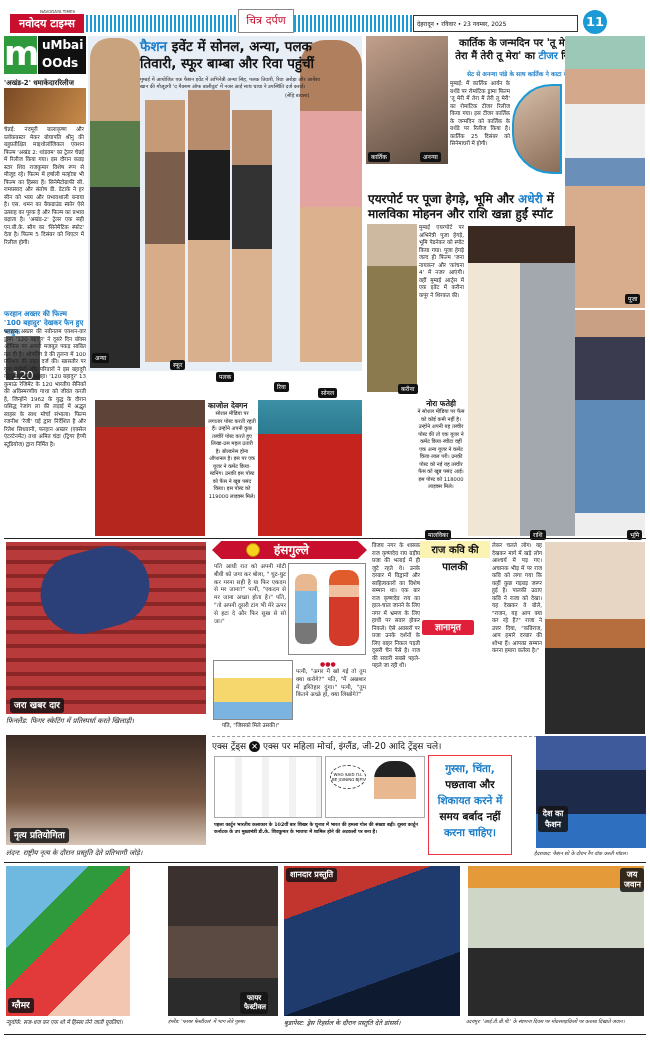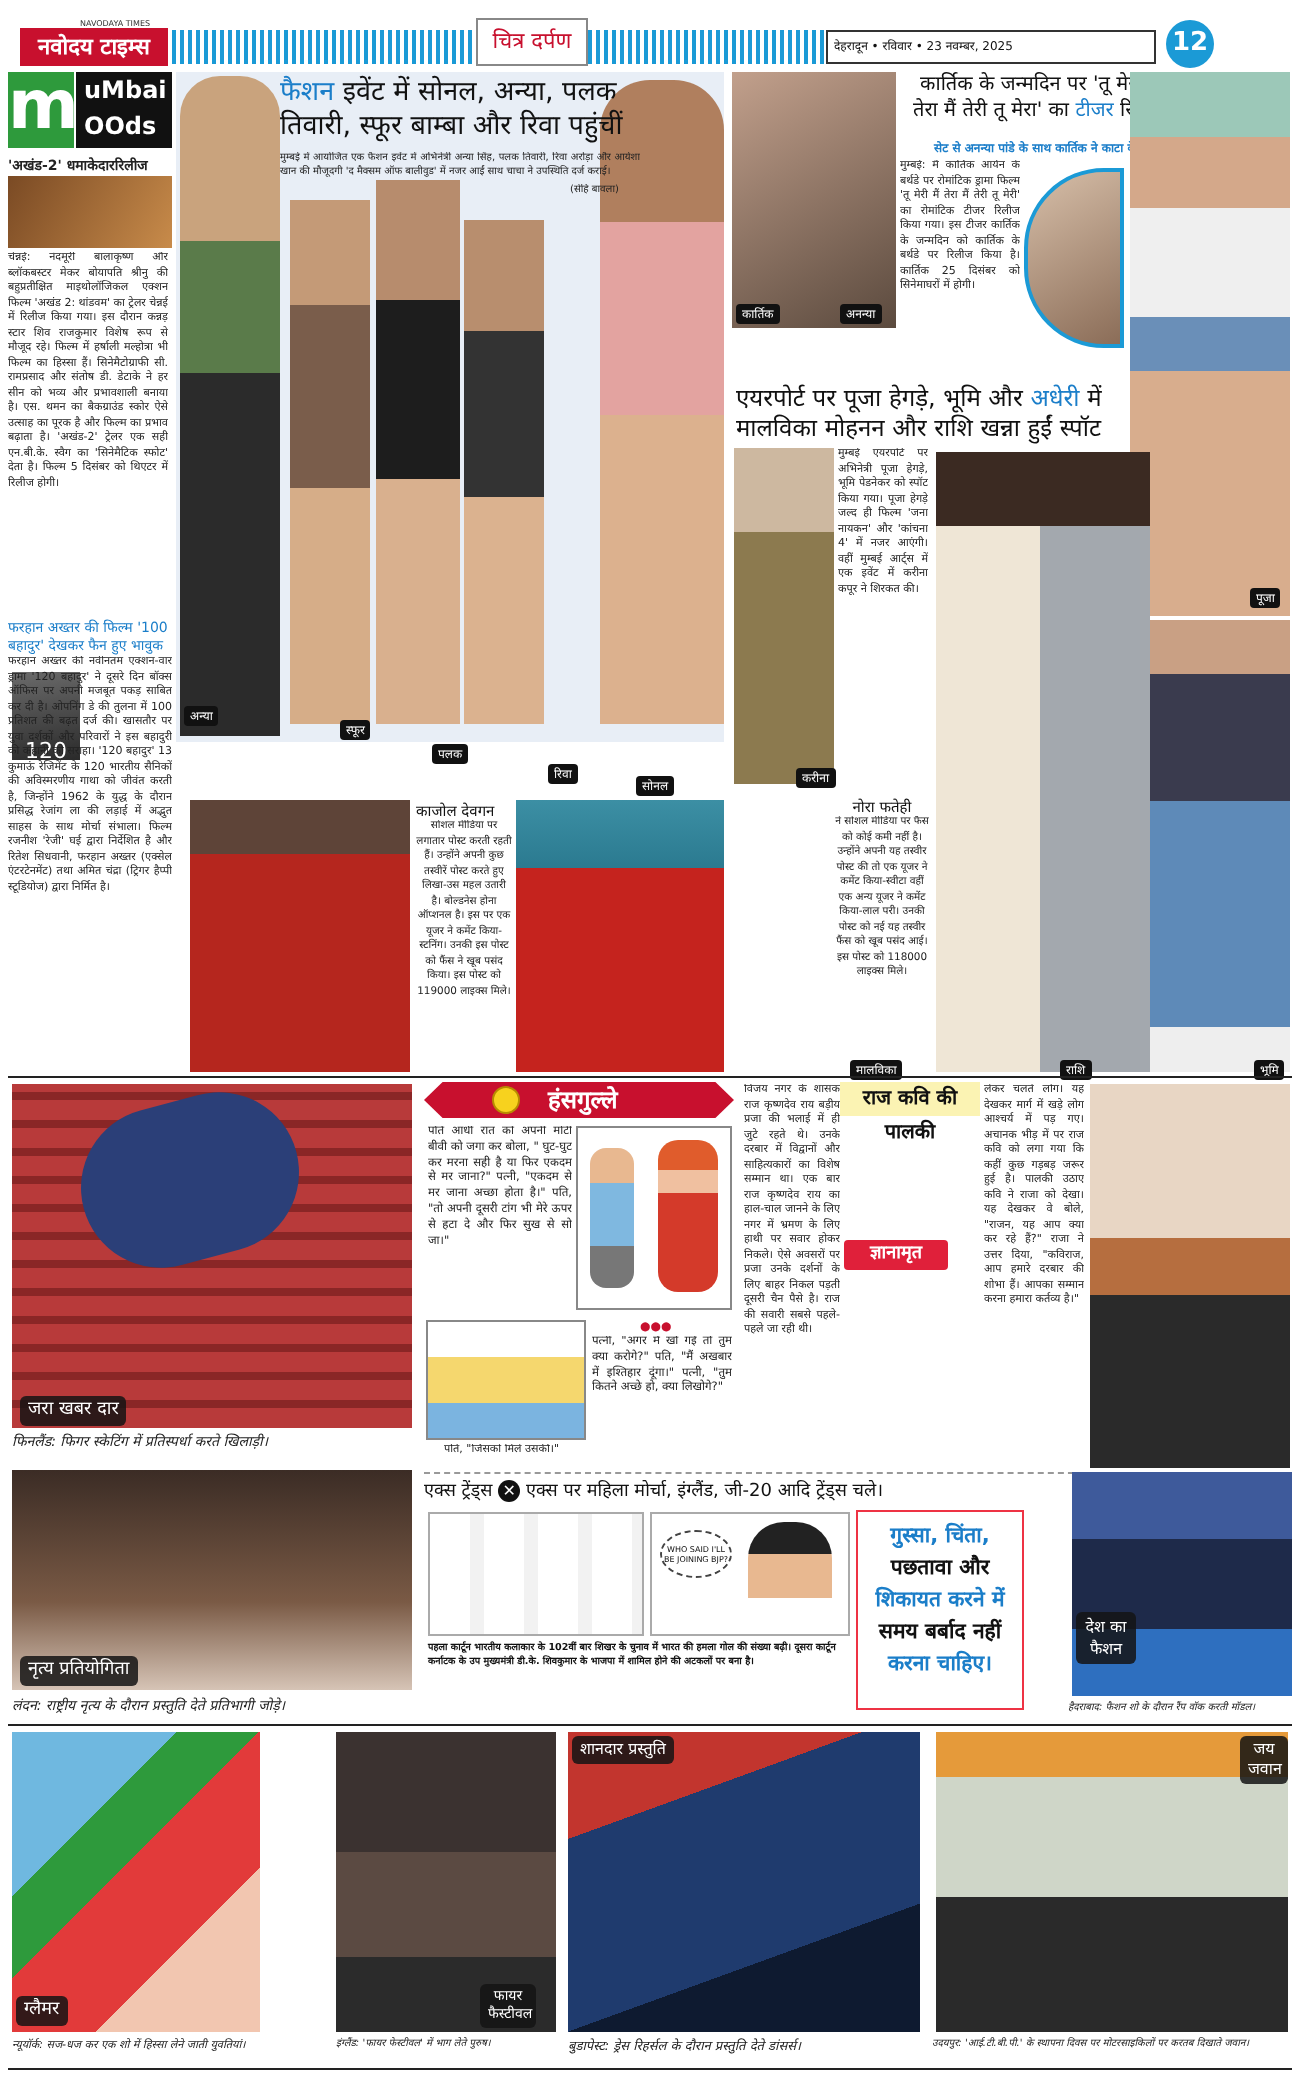--- a/index.html
+++ b/index.html
@@ -7,37 +7,37 @@
 .abs{position:absolute}
 .brand{left:10px;top:14px;width:74px;height:19px;background:#c8102e;color:#fff;font-weight:bold;font-size:11px;line-height:19px;text-align:center}
 .brand-small{left:40px;top:9px;font-size:4px;color:#333}
 .stripes{left:86px;top:15px;width:328px;height:17px;background:repeating-linear-gradient(90deg,#1b9ad6 0 2px,#fff 2px 4px)}
 .section-tab{left:238px;top:9px;width:56px;height:24px;border:1px solid #888;background:#fff;color:#c8102e;font-weight:normal;font-size:11px;text-align:center;line-height:22px}
 .dateline{left:413px;top:15px;width:165px;height:17px;border:1px solid #333;background:#fff;font-size:6px;line-height:15px;padding-left:3px}
 .pagenum{left:583px;top:10px;width:24px;height:24px;border-radius:50%;background:#1b9ad6;color:#fff;font-size:13px;font-weight:bold;text-align:center;line-height:24px}
 .photo{background:linear-gradient(160deg,#b8a48c,#6c5a4a)}
 .cap-tag{background:#111;color:#fff;font-size:6px;padding:1px 3px;border-radius:2px}
 .col-text{font-size:5.5px;line-height:7.5px;color:#222;overflow:hidden;text-align:justify}
-.headline{font-weight:normal;color:#111}
+.headline{font-weight:bold;color:#111}
 .blue{color:#1b7ec9}
 .caption{font-size:7px;font-style:italic;color:#222}
-.overlay-label{background:rgba(20,20,20,.85);color:#fff;font-weight:normal;border-radius:3px;padding:2px 4px;font-size:9px;line-height:11px;text-align:center}
+.overlay-label{background:rgba(20,20,20,.85);color:#fff;font-weight:bold;border-radius:3px;padding:2px 4px;font-size:9px;line-height:11px;text-align:center}
 .rule{background:#222;height:1px}
 </style>
 </head>
 <body>
 
 <div class="abs brand-small">NAVODAYA TIMES</div>
 <div class="abs brand">नवोदय टाइम्स</div>
 <div class="abs stripes"></div>
 <div class="abs" style="left:294px;top:15px;width:120px;height:17px;background:#fff"></div>
 <div class="abs stripes" style="left:294px;width:118px"></div>
 <div class="abs section-tab">चित्र दर्पण</div>
 <div class="abs dateline">देहरादून • रविवार • 23 नवम्बर, 2025</div>
-<div class="abs pagenum">12</div>
+<div class="abs pagenum">11</div>
 
 <div class="abs" style="left:4px;top:36px;width:33px;height:38px;background:#2e9a3c;color:#fff;font-size:34px;font-weight:bold;line-height:34px;text-align:center">m</div>
 <div class="abs" style="left:38px;top:36px;width:48px;height:38px;background:#111;color:#fff;font-size:12px;font-weight:bold;line-height:18px;padding-left:4px">
   <div>uMbai</div>
   <div>OOds</div>
 </div>
 <div class="abs" style="left:4px;top:78px;width:82px;font-size:7px;font-weight:bold;color:#222">'अखंड-2' धमाकेदाररिलीज</div>
 <div class="abs photo" style="left:4px;top:88px;width:82px;height:36px;background:linear-gradient(120deg,#7a4a24,#c88b4a)"></div>
 <div class="abs col-text" style="left:4px;top:126px;width:80px;height:182px">चेन्नई: नंदमूरी बालाकृष्ण और ब्लॉकबस्टर मेकर बोयापति श्रीनु की बहुप्रतीक्षित माइथोलॉजिकल एक्शन फिल्म 'अखंड 2: थांडवम' का ट्रेलर चेन्नई में रिलीज किया गया। इस दौरान कन्नड़ स्टार शिव राजकुमार विशेष रूप से मौजूद रहे। फिल्म में हर्षाली मल्होत्रा भी फिल्म का हिस्सा हैं। सिनेमैटोग्राफी सी. रामप्रसाद और संतोष डी. डेटाके ने हर सीन को भव्य और प्रभावशाली बनाया है। एस. थमन का बैकग्राउंड स्कोर ऐसे उत्साह का पूरक है और फिल्म का प्रभाव बढ़ाता है। 'अखंड-2' ट्रेलर एक सही एन.बी.के. स्वैग का 'सिनेमैटिक स्फोट' देता है। फिल्म 5 दिसंबर को थिएटर में रिलीज होगी।</div>
 <div class="abs headline" style="left:4px;top:310px;width:82px;font-size:7px;line-height:9px;color:#1b7ec9">फरहान अख्तर की फिल्म '100 बहादुर' देखकर फैन हुए भावुक</div>

